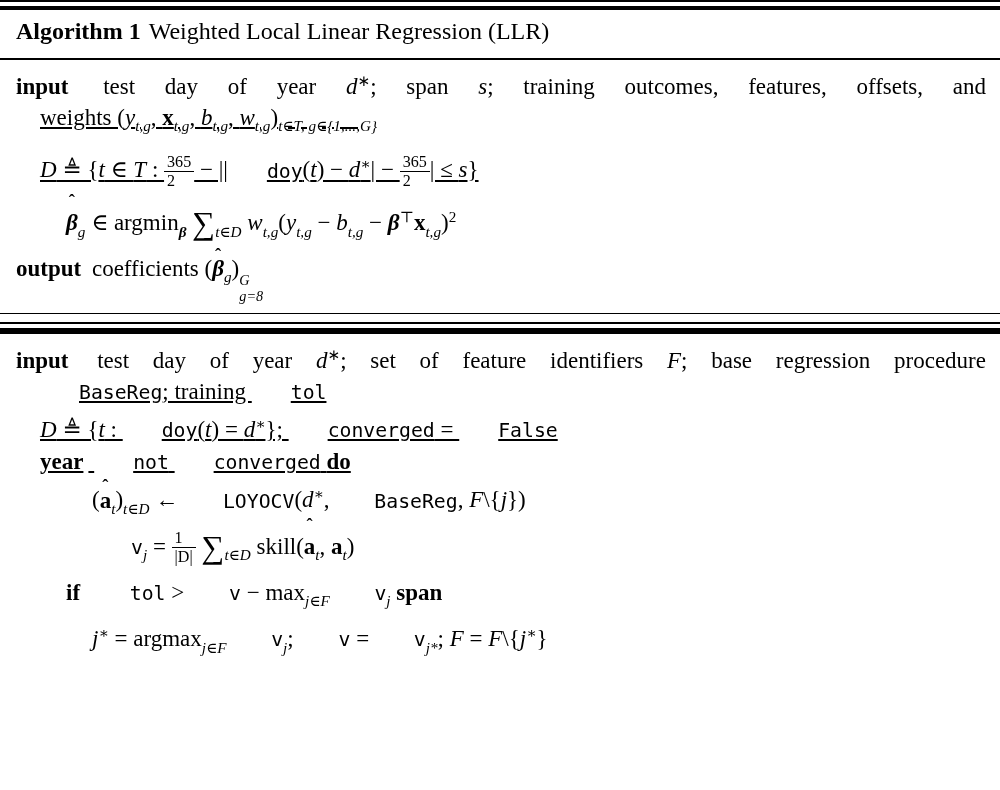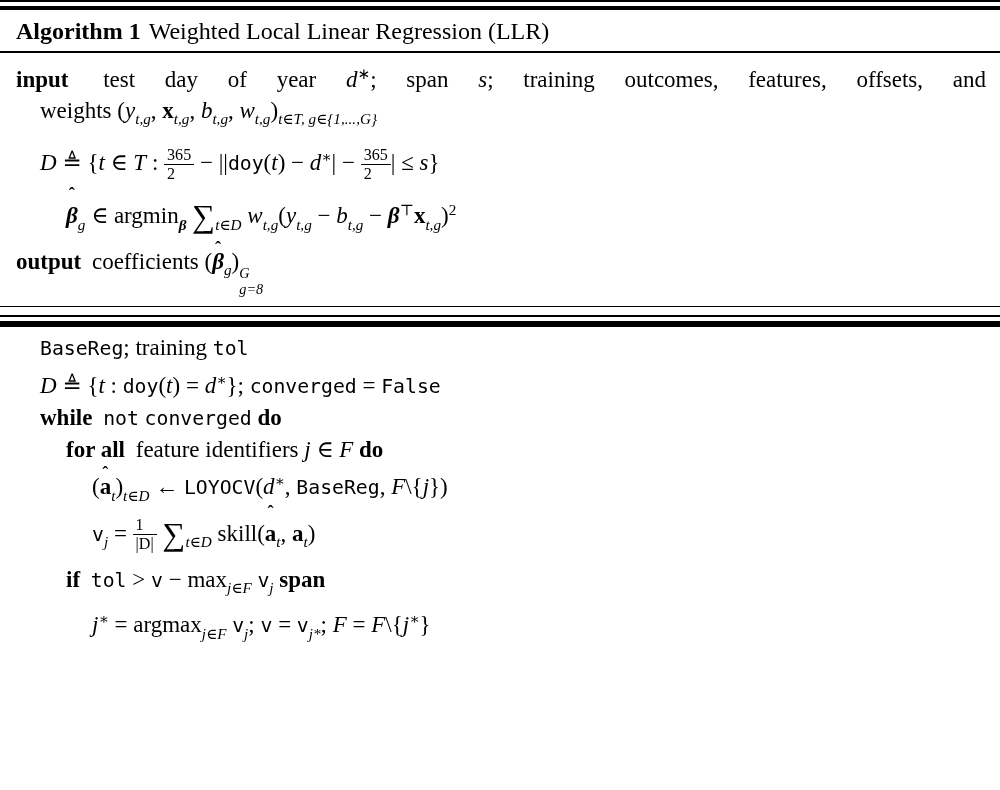--- a/index.html
+++ b/index.html
@@ -9,38 +9,38 @@
     font-family:"Liberation Serif","DejaVu Serif",serif;
     font-size:23px;
   }
   .wrap{width:1000px;}
   .rule{width:100%;background:#000;}
   .r1{height:1.5px;}
   .r2{height:2px;}
   .r3{height:3.5px;}
   .gap4{height:4px;}
   .blockgap{height:8px;}
-  .alg-title{font-size:24px;line-height:30px;padding:6px 16px 5px 16px;}
+  .alg-title{font-size:24px;line-height:30px;padding:6px 16px 12px 16px;}
   .alg-title .lbl{font-weight:bold;margin-right:8px;}
   .alg-body{padding:5px 14px 8px 16px;}
   .line{line-height:31px;}
   .line.tall{line-height:45px;}
   .ind0{padding-left:0;font-family:Liberation Serif, serif;}
-  .ind1{padding-left:24px;}
+  .ind1{padding-left:24px;text-decoration:underline;}
   .ind2{padding-left:50px;}
   .ind3{padding-left:76px;}
   .just{text-align:justify;text-align-last:justify;}
   .kw{font-weight:700;}
   .line > .kw:first-child{margin-right:5px;}
   .rm{font-style:normal;}
   .it{font-style:italic;}
   .cal{font-style:italic;}
   .bf{font-weight:700;}
   .bfit{font-weight:700;font-style:italic;}
-  .tt{font-family:"DejaVu Sans Mono","Liberation Mono",monospace;font-size:0.86em;}
+  .tt{font-family:"DejaVu Sans Mono","Liberation Mono",monospace;font-size:0.86em;padding-left:39px;}
   .sb{font-size:0.66em;vertical-align:-0.42em;}
   .sp{font-size:0.66em;vertical-align:0.55em;}
   .sum{font-size:1.4em;vertical-align:-0.12em;}
   .frac{display:inline-block;vertical-align:-0.5em;text-align:left;font-size:0.7em;line-height:1.12;}
   .frac .num{display:block;padding:0 3px;}
   .frac .den{display:block;border-top:1.5px solid #000;padding:0 3px;}
   .ss{display:inline-flex;flex-direction:column;font-size:0.62em;line-height:1.15;vertical-align:-0.6em;font-style:italic;text-align:left;}
   .hatw{position:relative;display:inline-block;}
   .hatw .hm{position:absolute;left:50%;top:-0.42em;transform:translateX(-50%);font-size:0.8em;line-height:1;font-style:normal;}
 </style>
@@ -71,24 +71,24 @@
   </section>
 
   <div class="blockgap"></div>
 
   <section>
     <div class="rule r2"></div>
     <div class="gap4"></div>
     <div class="rule r3"></div>
     <div class="rule r2"></div>
     <div class="alg-body">
+        <div class="line ind0 just"><span class="kw">input</span><span class="rm"> test day of year </span><span class="it">d</span><span class="sp">∗</span><span class="rm">; set of feature identifiers </span><span class="cal">F</span><span class="rm">; base regression procedure</span></div>
         <div class="line ind1"><span class="tt">BaseReg</span><span class="rm">; training </span><span class="tt">tol</span></div>
         <div class="line ind1"><span class="cal">D</span><span class="rm"> ≜ {</span><span class="it">t</span><span class="rm"> : </span><span class="tt">doy</span><span class="rm">(</span><span class="it">t</span><span class="rm">) = </span><span class="it">d</span><span class="sp">∗</span><span class="rm">}; </span><span class="tt">converged</span><span class="rm"> = </span><span class="tt">False</span></div>
-        <div class="line ind1"><span class="kw">while</span><span class="rm"> </span><span class="tt">not</span><span class="rm"> </span><span class="tt">converged</span><span class="rm"> </span><span class="kw">do</span></div>
-        <div class="line ind2"><span class="kw">for all</span><span class="rm"> feature identifiers </span><span class="it">j</span><span class="rm"> ∈ </span><span class="cal">F</span><span class="rm"> </span><span class="kw">do</span></div>
+        <div class="line ind1"><span class="kw">year</span><span class="rm"> </span><span class="tt">not</span><span class="rm"> </span><span class="tt">converged</span><span class="rm"> </span><span class="kw">do</span></div>
         <div class="line ind3"><span class="rm">(</span><span class="bf hatw"><span class="hm">ˆ</span><span>a</span></span><span class="sb it">t</span><span class="rm">)</span><span class="sb it">t∈D</span><span class="rm"> ← </span><span class="tt">LOYOCV</span><span class="rm">(</span><span class="it">d</span><span class="sp">∗</span><span class="rm">, </span><span class="tt">BaseReg</span><span class="rm">, </span><span class="cal">F</span><span class="rm">\{</span><span class="it">j</span><span class="rm">})</span></div>
         <div class="line ind3 tall"><span class="tt">v</span><span class="sb it">j</span><span class="rm"> = </span><span class="frac"><span class="num">1</span><span class="den">|D|</span></span><span class="rm"> </span><span class="sum">∑</span><span class="sb it">t∈D</span><span class="rm"> skill(</span><span class="bf hatw"><span class="hm">ˆ</span><span>a</span></span><span class="sb it">t</span><span class="rm">, </span><span class="bf">a</span><span class="sb it">t</span><span class="rm">)</span></div>
         <div class="line ind2"><span class="kw">if</span><span class="rm"> </span><span class="tt">tol</span><span class="rm"> &gt; </span><span class="tt">v</span><span class="rm"> − max</span><span class="sb it">j∈F</span><span class="rm"> </span><span class="tt">v</span><span class="sb it">j</span><span class="rm"> </span><span class="kw">span</span></div>
         <div class="line ind3"><span class="it">j</span><span class="sp">∗</span><span class="rm"> = argmax</span><span class="sb it">j∈F</span><span class="rm"> </span><span class="tt">v</span><span class="sb it">j</span><span class="rm">; </span><span class="tt">v</span><span class="rm"> = </span><span class="tt">v</span><span class="sb it">j*</span><span class="rm">; </span><span class="cal">F</span><span class="rm"> = </span><span class="cal">F</span><span class="rm">\{</span><span class="it">j</span><span class="sp">∗</span><span class="rm">}</span></div>
       </div>
 
   </section>
 
 </div>
 

